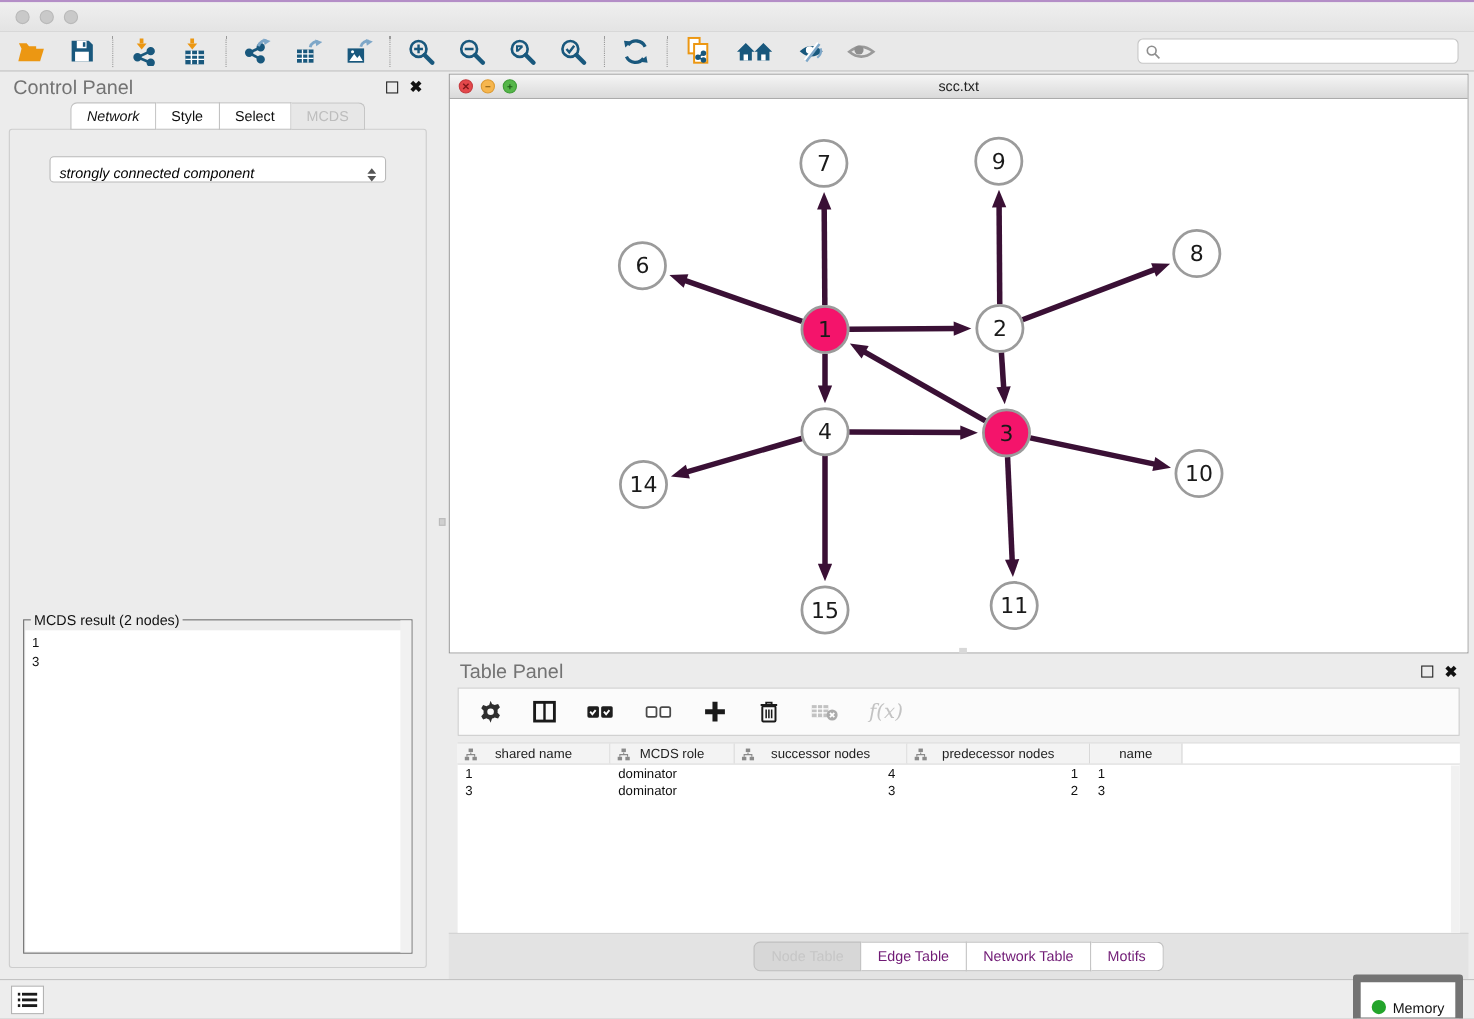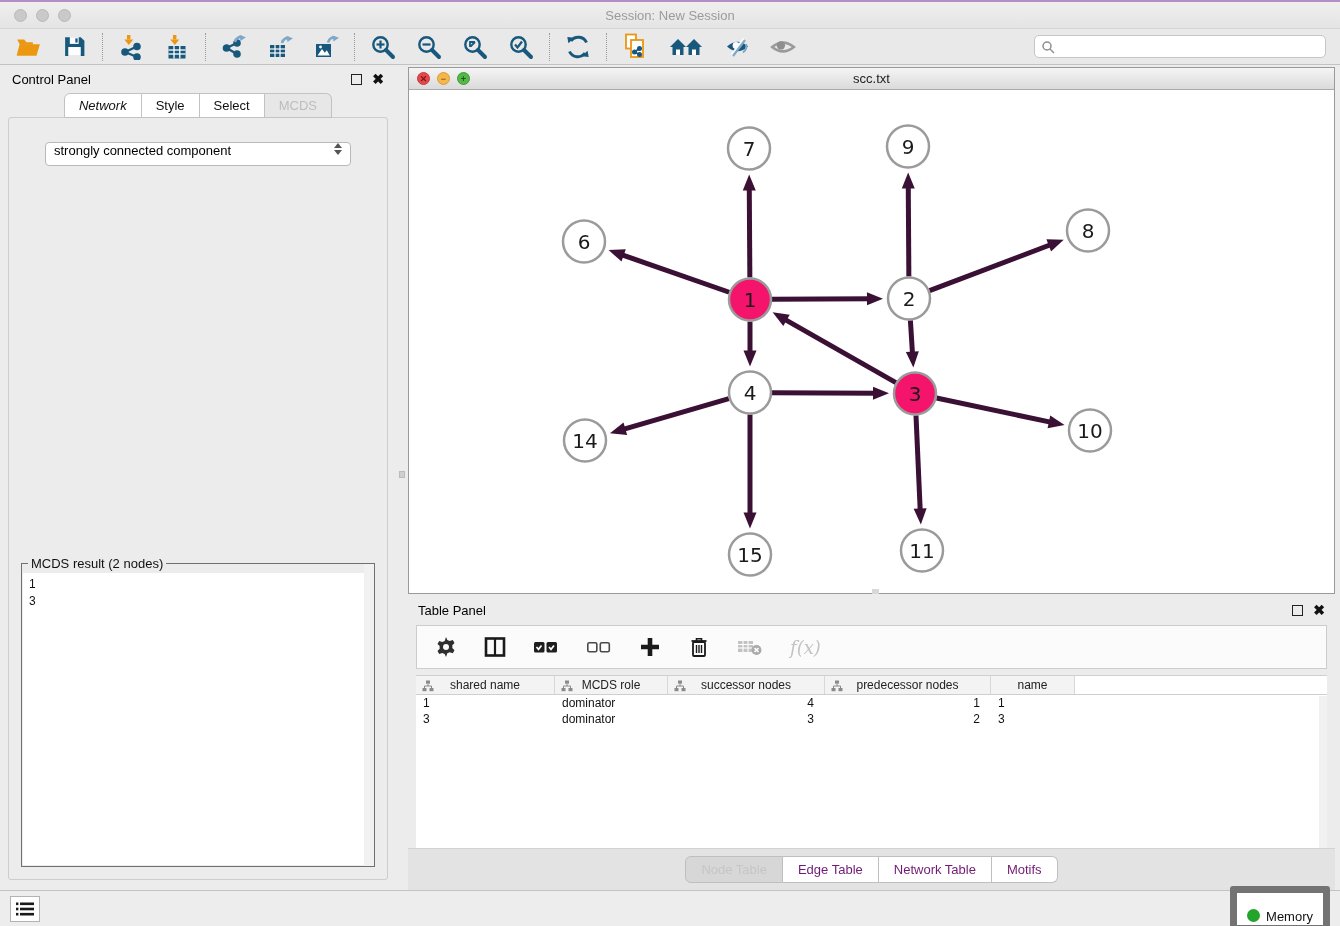--- a/index.html
+++ b/index.html
@@ -24,33 +24,33 @@
   .search-box { width:292px; height:23px; background:#fff; border:1px solid #C6C6C6; border-radius:5px;
                 display:flex; align-items:center; padding:0 6px; }
   .search-box input { border:none; outline:none; flex:1; font-size:12px; background:transparent; }
 
   
   .main { flex:1; display:flex; min-height:0; }
 
   
   .cpanel { width:396px; flex:0 0 auto; display:flex; flex-direction:column; padding-bottom:0; }
   .panel-head { height:28px; display:flex; align-items:center; padding:0 12px; }
-  .panel-title { font-size:13px; color:#000000; }
+  .panel-title { font-size:18px; color:#737373; }
   .panel-head-icons { margin-left:auto; display:flex; gap:10px; align-items:center; }
   .ico-float { width:11px; height:11px; border:1.5px solid #222; }
   .ico-close { font-size:14px; font-weight:bold; color:#111; line-height:1; cursor:pointer; }
   .cp-tabs { display:flex; justify-content:center; position:relative; z-index:2; margin-bottom:-1px; }
   .cp-tab { font-size:13px; padding:4px 14px; background:#fff; border:1px solid #C2C2C2; border-left-width:0; color:#111; cursor:pointer; }
   .cp-tab:first-child { border-left-width:1px; border-top-left-radius:6px;font-style:italic; }
   .cp-tab.disabled-active { background:#E7E7E7; color:#BDBDBD; border-top-right-radius:6px; }
   .cp-body { flex:1; margin:0 8px 10px 8px; border:1px solid #CDCDCD; border-radius:3px; background:#ECECEC;
              display:flex; flex-direction:column; padding:14px 12px 12px 12px; min-height:0; }
   .opt-label { text-align:center; font-size:13px; color:#111; margin-top:8px; }
   .cp-select { margin:10px 24px 0 24px; height:24px; background:#fff; border:1px solid #B9B9B9; border-radius:4px;
-               display:flex; align-items:flex-start; padding:0 8px; font-size:13px; cursor:pointer; }
+               display:flex; align-items:flex-end; padding:0 8px; font-size:13px; cursor:pointer;font-style:italic; }
   .cp-select .chevrons { margin-left:auto; display:flex; flex-direction:column; gap:2px; }
   .chev-up { width:0; height:0; border-left:4px solid transparent; border-right:4px solid transparent; border-bottom:5px solid #555; }
   .chev-dn { width:0; height:0; border-left:4px solid transparent; border-right:4px solid transparent; border-top:5px solid #555; }
   .cp-buttons { display:flex; justify-content:center; gap:14px; margin-top:12px; }
   .cp-btn { background:#fff; border:1px solid #B6B6B6; border-radius:4px; font-size:13px; padding:3px 16px; cursor:pointer; color:#111; }
   .result-fieldset { margin-top:auto; border:1px solid #707070; position:relative; height:304px; background:#ECECEC; padding:9px 1px 1px 1px; }
   .result-legend { position:absolute; top:-8px; left:6px; background:#ECECEC; font-size:13px; padding:0 3px; color:#111; }
   .result-area { background:#fff; height:100%; position:relative; font-size:12px; padding:3px 6px; line-height:1.45; color:#111; white-space:pre-line; }
   .result-scroll { position:absolute; top:0; right:0; width:10px; height:100%; background:#F1F1F1; }
 
@@ -111,21 +111,20 @@
 <body>
 
 <div class="app">
 
   <div class="titlebar">
     <div class="tl-dots">
       <div class="tl-dot"></div>
       <div class="tl-dot"></div>
       <div class="tl-dot"></div>
     </div>
-    <div class="win-title">Session: New Session</div>
   </div>
 
   <div class="toolbar">
     <div class="tb-group" style="padding-left:4px;">
       <div class="tb-btn">
         <svg width="26" height="26" viewBox="0 0 24 24">
             <path d="M2 5 h6.5 l2 2.5 h6 v2.5 H4.5 Z" fill="#EC9712"></path>
             <path d="M1.5 20 L4.2 9.5 H23 L19.8 20 Z" fill="#EC9712"></path>
           </svg>
       </div>

